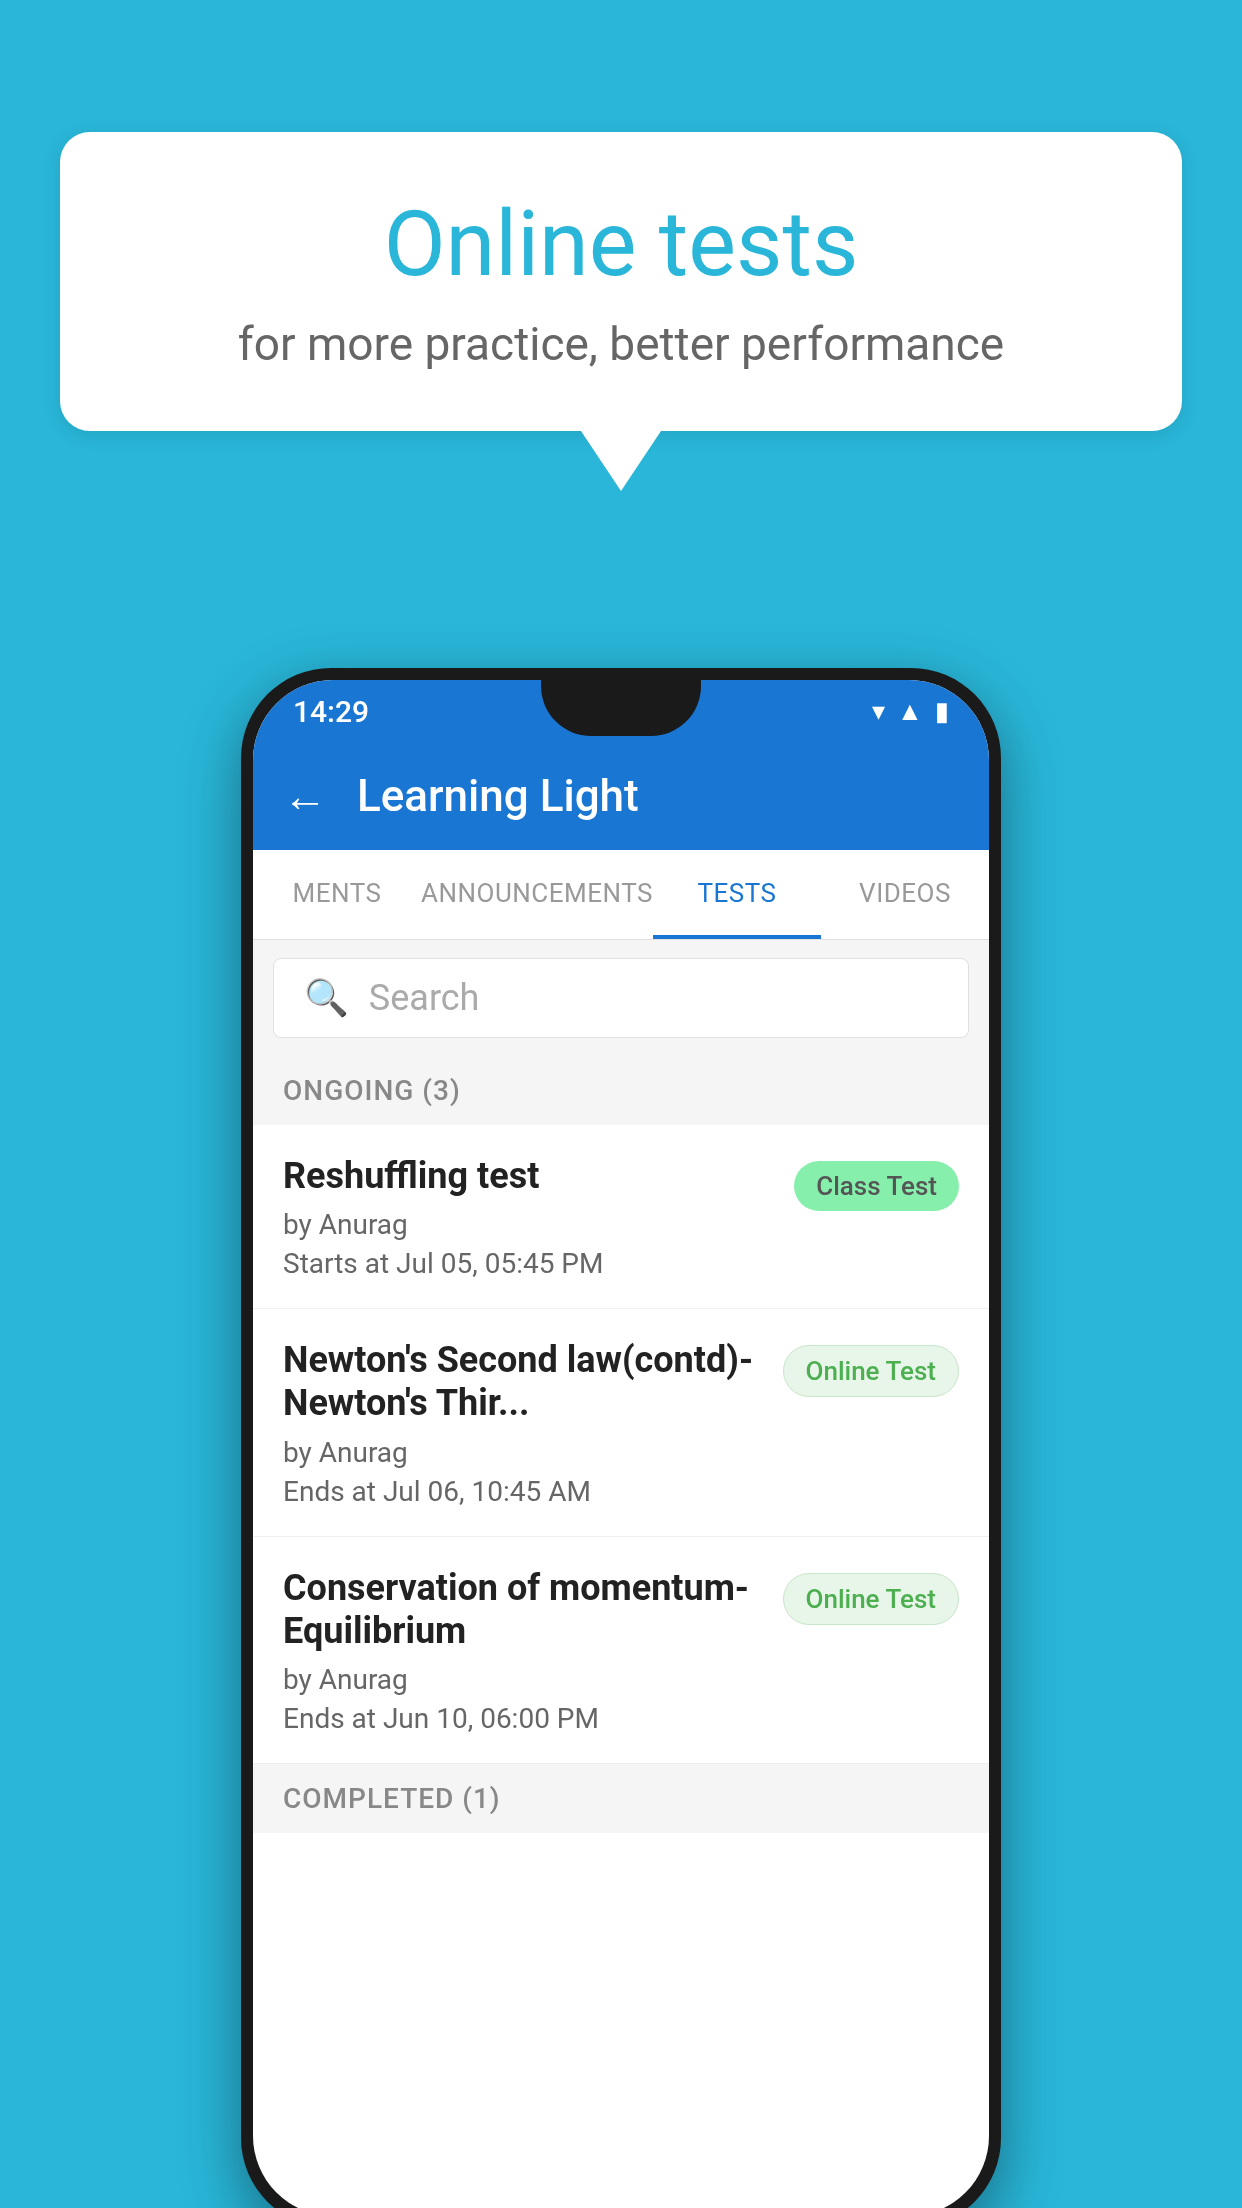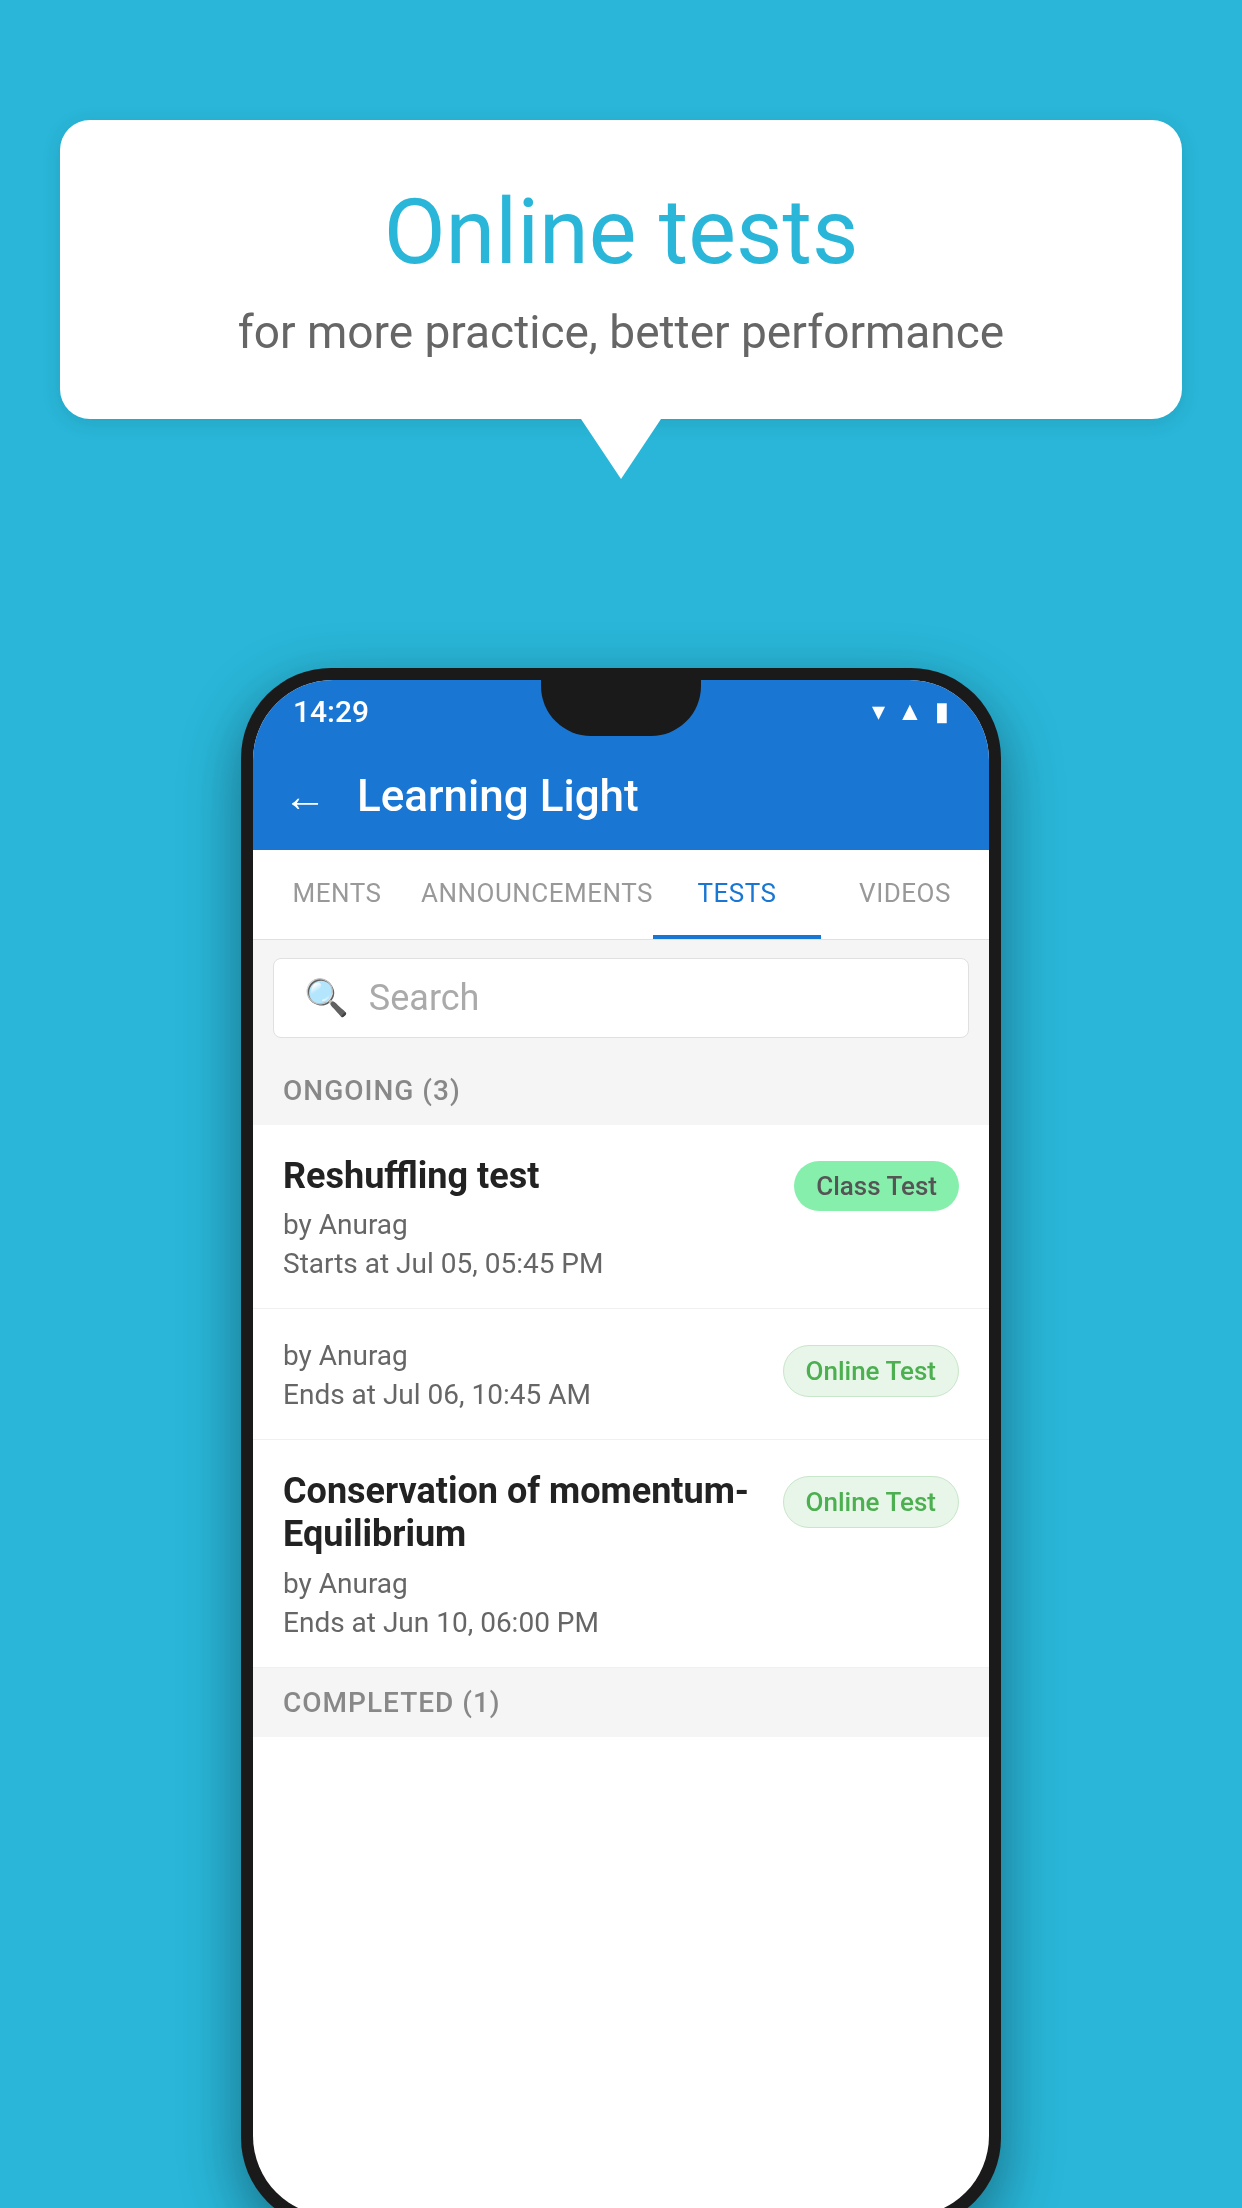--- a/index.html
+++ b/index.html
@@ -10,21 +10,21 @@
       height: 2208px;
       background-color: #29b6d8;
       font-family: 'Roboto', Arial, sans-serif;
       overflow: hidden;
       position: relative;
     }
 
     
     .speech-bubble-container {
       position: absolute;
-      top: 120px;
+      top: 132px;
       left: 60px;
       right: 60px;
       display: flex;
       flex-direction: column;
       align-items: center;
     }
 
     .speech-bubble {
       background: white;
       border-radius: 30px;
@@ -346,20 +346,21 @@
           <div class="test-author">by Anurag</div>
           <div class="test-time">
             <span>Starts at</span>&nbsp;<span>Jul 05, 05:45 PM</span>
           </div>
         </div>
         <span class="test-badge badge-class">Class Test</span>
       </div>
 
       <div class="test-item">
         <div class="test-info">
+          <div class="test-name">Newton's Second law(contd)-Newton's Thir...</div>
           <div class="test-author">by Anurag</div>
           <div class="test-time">
             <span>Ends at</span>&nbsp;<span>Jul 06, 10:45 AM</span>
           </div>
         </div>
         <span class="test-badge badge-online">Online Test</span>
       </div>
 
       <div class="test-item">
         <div class="test-info">

